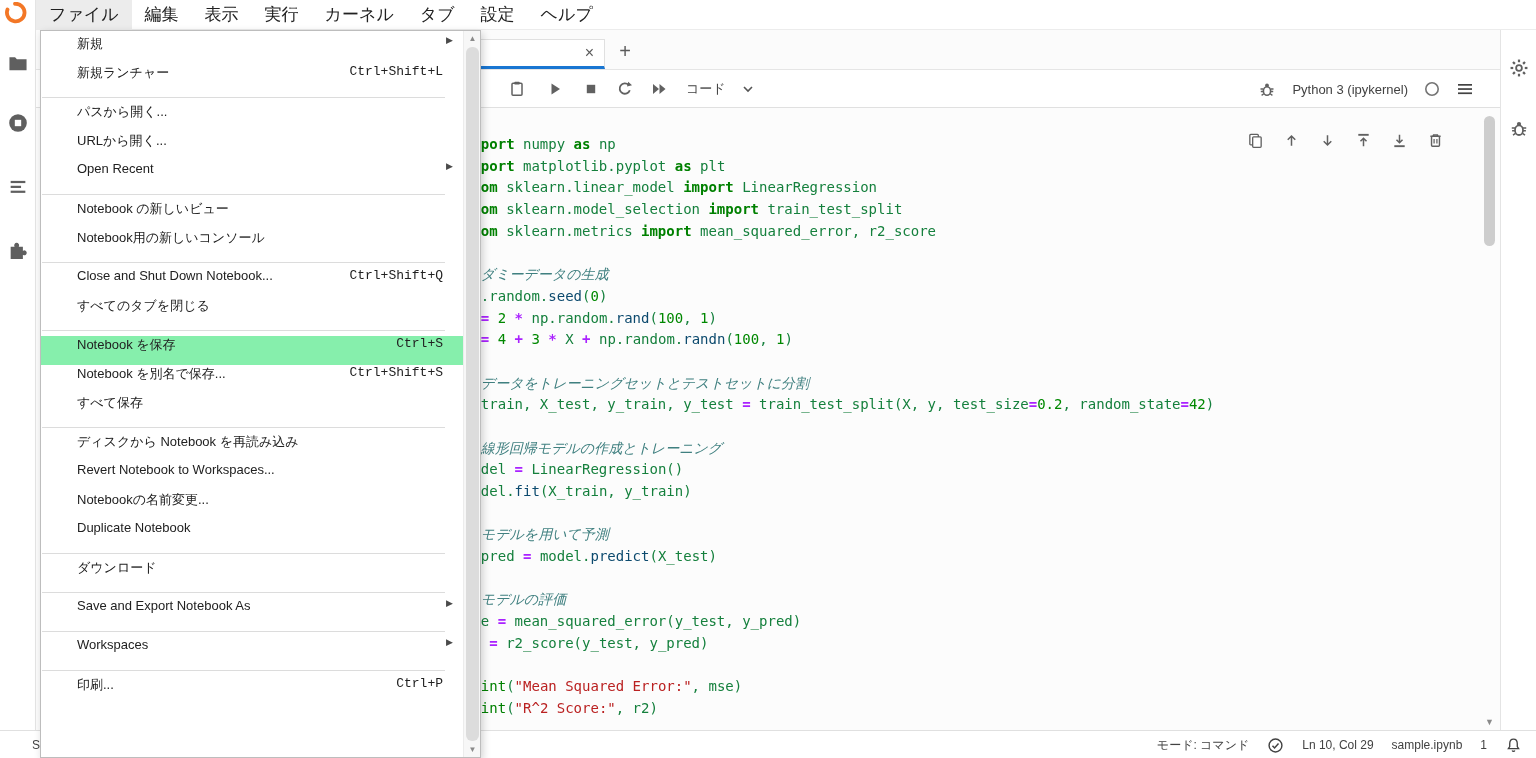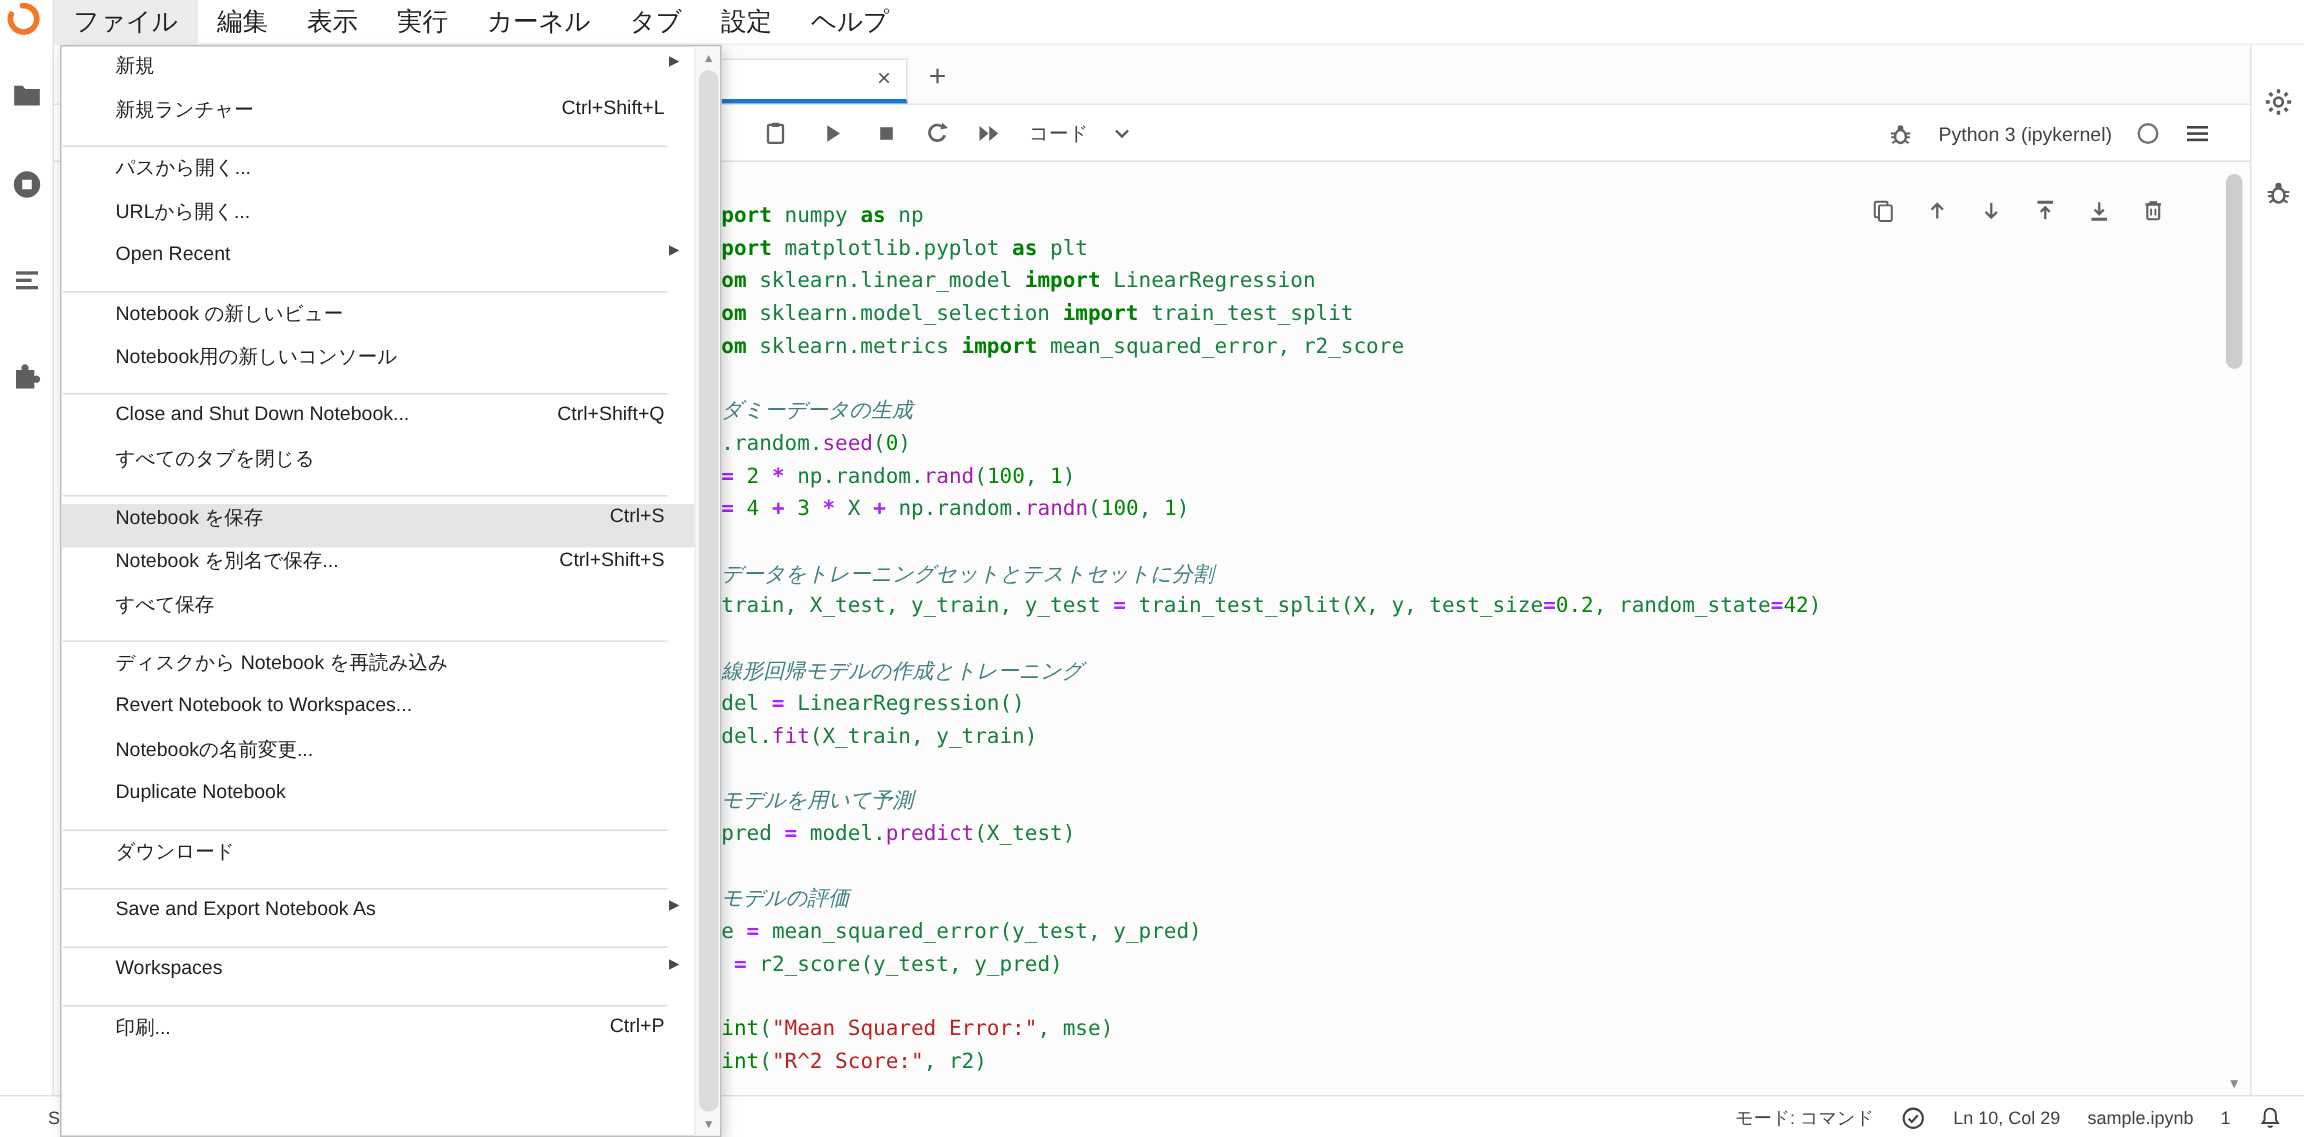--- a/index.html
+++ b/index.html
@@ -52,44 +52,44 @@
   .cell-toolbar { position:absolute; top:24px; right:56px; display:flex; gap:19px; }
   .cell-toolbar .ct-btn { width:17px; height:17px; cursor:pointer; }
   .code { position:absolute; left:428px; top:26px; font-family:"DejaVu Sans Mono","Liberation Mono",monospace;
     font-size:14px; white-space:pre; }
   .code-line { height:21.7px; line-height:21.7px; }
   .tok-k { color:#008000; font-weight:bold; }
   .tok-o { color:#aa22ff; font-weight:bold; }
   .tok-n { color:#008800; }
   .tok-s { color:#ba2121; }
   .tok-c { color:#408080; font-style:italic; }
-  .tok-p { color:#a21caf; }
+  .tok-p { color:#0c4a6e; }
   .tok-b { color:#008000; }
   .tok-t { color:#15803d; }
   .nb-scroll { position:absolute; right:4px; top:6px; width:13px; bottom:22px; }
   .nb-thumb { position:absolute; top:2px; left:1px; width:11px; height:130px; background:#cdcdcd;
     border-radius:6px; }
   .nb-arrow-down { position:absolute; right:6px; bottom:3px; font-size:9px; color:#8a8a8a; }
 
   
   .statusbar { position:absolute; left:0; right:0; bottom:0; height:28px; background:#fff;
     border-top:1px solid #e0e0e0; font-size:12px; color:#424242; }
   .status-left { position:absolute; left:32px; top:0; line-height:28px; }
   .status-right { position:absolute; right:14px; top:0; height:28px; display:flex;
     align-items:center; gap:18px; }
 
   
   .file-menu { position:absolute; left:40px; top:30px; width:441px; bottom:0; background:#fff;
     border:1px solid #bdbdbd; box-shadow:2px 3px 8px rgba(0,0,0,0.18); z-index:60; padding-top:4px; }
   .menu-items { margin-right:17px; }
   .menu-item { height:29px; display:flex; padding-left:36px; padding-right:6px;
     font-size:13px; color:#212121; cursor:pointer; }
-  .menu-item.active { background:#e5e5e5; }
+  .menu-item.active { background:#86efac; }
   .mi-label { white-space:nowrap; }
-  .mi-shortcut { margin-left:auto; padding-right:14px; color:#212121; }
+  .mi-shortcut { margin-left:auto; padding-right:14px; color:#212121;font-family:Liberation Mono, monospace; }
   .mi-arrow { margin-left:auto; font-size:9px; color:#4a4a4a; padding-right:4px; }
   .menu-separator { height:1px; background:#dcdcdc; margin:4px 18px 5px 1px; }
   .menu-scrollbar { position:absolute; right:0; top:0; bottom:0; width:17px; background:#f7f7f7;
     border-left:1px solid #ececec; }
   .menu-scroll-up { position:absolute; top:3px; left:0; width:17px; text-align:center;
     font-size:8px; color:#8a8a8a; }
   .menu-scroll-down { position:absolute; bottom:3px; left:0; width:17px; text-align:center;
     font-size:8px; color:#8a8a8a; }
   .menu-scroll-thumb { position:absolute; top:16px; bottom:16px; left:2px; width:13px;
     background:#dcdcdc; border-radius:6px; }

